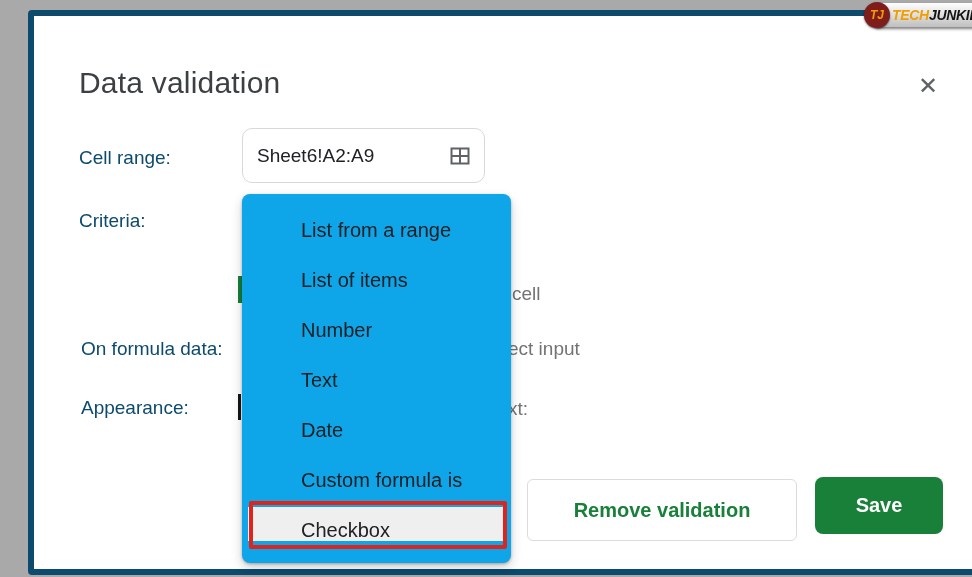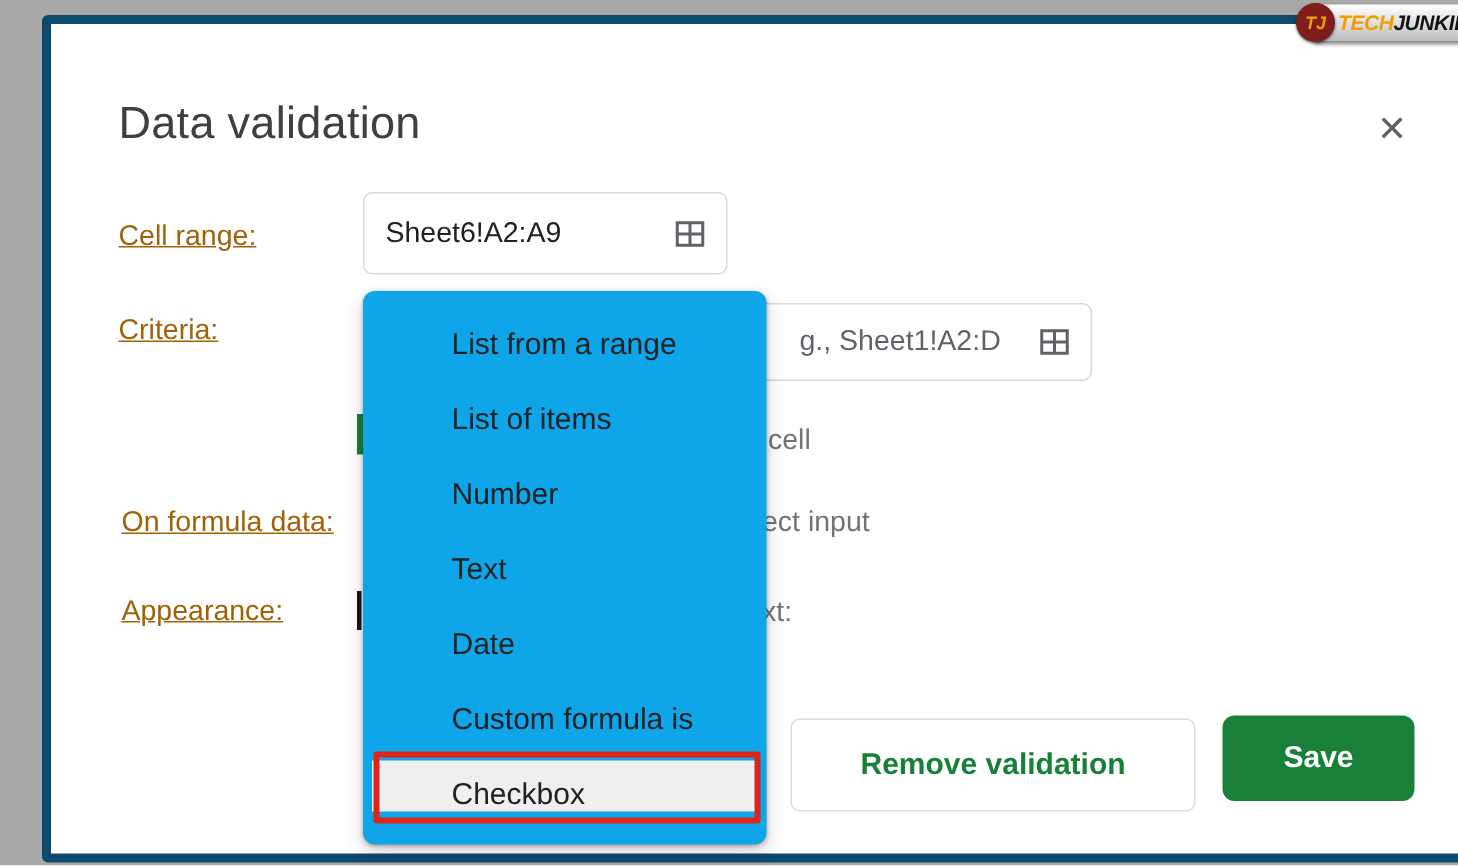--- a/index.html
+++ b/index.html
@@ -3,21 +3,21 @@
 <meta charset="utf-8">
 <style>
   html,body{margin:0;padding:0;background:#fff;}
   body{font-family:"Liberation Sans","DejaVu Sans",sans-serif;-webkit-font-smoothing:antialiased;}
   .stage{position:relative;width:972px;height:577px;overflow:hidden;background:#a9a9a9;}
   .dialog{position:absolute;left:28px;top:10px;width:951px;height:553px;background:#ffffff;
           border:6px solid #0c4a6e;border-radius:4px;padding-left:14px;}
   .title{position:absolute;left:45px;top:50px;font-size:30px;color:#3c4043;letter-spacing:.2px;}
   .close-btn{position:absolute;left:878px;top:54px;width:32px;height:32px;font-size:24px;color:#5f6368;
              display:flex;align-items:center;justify-content:center;cursor:pointer;background:none;border:none;}
-  .field-label{position:absolute;font-size:19px;color:#a16207;text-decoration:underline;}
+  .field-label{position:absolute;font-size:19px;color:#0c4a6e;}
   .input-box{position:absolute;background:#fff;border:1.5px solid #d9d9d9;border-radius:6px;box-sizing:border-box;}
   .input-text{position:absolute;font-size:19px;color:#202124;top:50%;transform:translateY(-50%);white-space:nowrap;}
   .placeholder-text{color:#5f6368;}
   .grid-icon{position:absolute;right:11px;top:50%;transform:translateY(-50%);width:26px;height:24px;}
   .grid-icon svg{display:block;}
   .fragment{position:absolute;font-size:19px;color:#737373;white-space:nowrap;z-index:1;}
   .menu{position:absolute;left:218px;top:188px;width:269px;height:369px;background:#0ea5e9;z-index:5;
         border-radius:8px;box-shadow:0 1px 3px rgba(0,0,0,.28),0 5px 12px rgba(0,0,0,.18);
         padding-top:11px;box-sizing:border-box;}
   .menu-item{height:50px;line-height:50px;padding-left:59px;font-size:20px;color:#202124;cursor:pointer;white-space:nowrap;}
@@ -44,42 +44,32 @@
 
 <div class="stage">
   <div class="dialog">
 
     <div class="title">Data validation</div>
     <button class="close-btn">
       <span>✕</span>
     </button>
 
     <div class="field-label" style="left:45px;top:131px;">Cell range:</div>
-    <div class="input-box" style="left:208px;top:112px;width:243px;height:55px;">
+    <div class="input-box" style="left:208px;top:112px;width:243px;height:55px;border-radius:10px;">
       <span class="input-text" style="left:14px;">Sheet6!A2:A9</span>
       <span class="grid-icon">
         <svg width="26" height="24" viewBox="0 0 24 24" fill="none" stroke="#5f6368" stroke-width="2">
           <rect x="3.5" y="4.5" width="17" height="15"></rect>
           <line x1="12" y1="4.5" x2="12" y2="19.5"></line>
           <line x1="3.5" y1="12" x2="20.5" y2="12"></line>
         </svg>
       </span>
     </div>
 
     <div class="field-label" style="left:45px;top:194px;">Criteria:</div>
-    <div class="input-box" style="left:420px;top:186px;width:274px;height:52px;z-index:1;">
-      <span class="input-text placeholder-text" style="left:78px;">g., Sheet1!A2:D</span>
-      <span class="grid-icon">
-        <svg width="26" height="24" viewBox="0 0 24 24" fill="none" stroke="#5f6368" stroke-width="2">
-          <rect x="3.5" y="4.5" width="17" height="15"></rect>
-          <line x1="12" y1="4.5" x2="12" y2="19.5"></line>
-          <line x1="3.5" y1="12" x2="20.5" y2="12"></line>
-        </svg>
-      </span>
-    </div>
 
     <div class="sliver" style="left:204px;top:260px;width:4px;height:27px;background:#188038;"></div>
     <div class="fragment" style="left:478px;top:267px;">cell</div>
 
     <div class="field-label" style="left:47px;top:322px;">On formula data:</div>
     <div class="fragment" style="left:474px;top:322px;">ect input</div>
 
     <div class="field-label" style="left:47px;top:381px;">Appearance:</div>
     <div class="sliver" style="left:204px;top:378px;width:3px;height:26px;background:#161616;"></div>
     <div class="fragment" style="left:474px;top:382px;">xt:</div>

